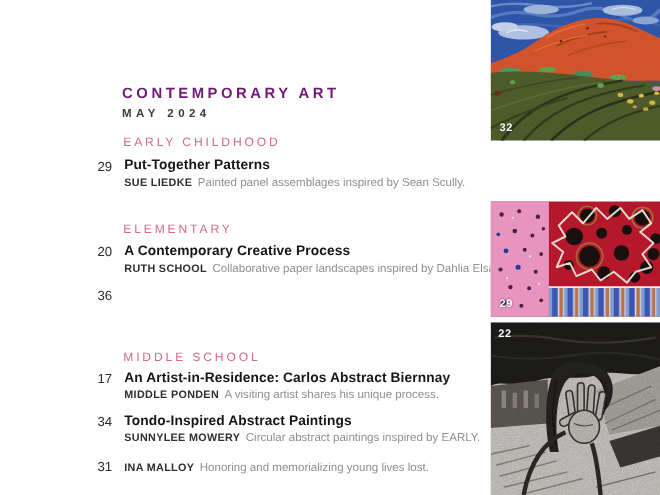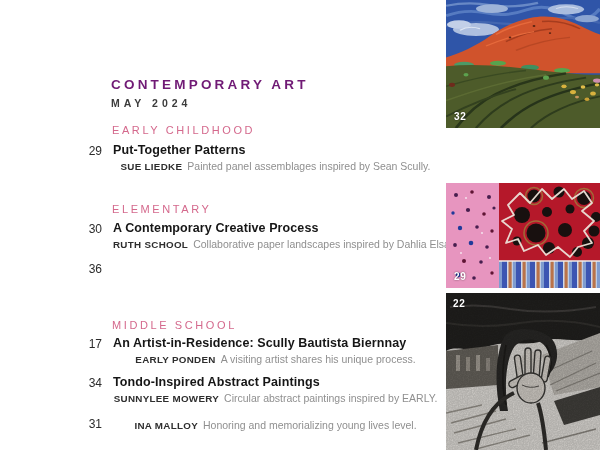--- a/index.html
+++ b/index.html
@@ -23,21 +23,21 @@
     font-size:11px;font-weight:400;letter-spacing:2.6px;color:var(--accent);white-space:nowrap;
   }
   
   .entry{position:absolute;left:0;width:446px;}
   .entry .num{
     position:absolute;left:76px;top:1px;width:26px;text-align:right;
     font-size:12px;color:#2b2b2b;
   }
   .entry .body{margin-left:113px;margin-right:8px;}
   .entry .title{font-size:12.5px;font-weight:700;color:#161616;letter-spacing:0.1px;line-height:14px;}
-  .entry .byline{margin-top:3px;font-size:10.5px;color:#8f8f8f;line-height:12px;white-space:nowrap;text-align:center;}
+  .entry .byline{margin-top:3px;font-size:10.5px;color:#8f8f8f;line-height:12px;white-space:nowrap;}
   .entry .author{font-size:9.8px;font-weight:700;color:#2e2e2e;letter-spacing:0.3px;margin-right:5px;}
   
   .thumbs{position:absolute;left:446px;top:0;width:154px;height:450px;}
   .thumb{position:absolute;left:0;width:154px;overflow:hidden;background:#ddd;}
   .thumb svg{display:block;width:100%;height:100%;}
   .thumb-label{
     position:absolute;color:#ffffff;font-weight:700;font-size:10px;letter-spacing:0.6px;
     text-shadow:0 0 2px rgba(0,0,0,0.55);
   }
   .thumb-label.bl{left:8px;bottom:6px;}
@@ -62,60 +62,60 @@
       <div class="title">Put-Together Patterns</div>
       <div class="byline">
         <span class="author">SUE LIEDKE</span><span class="desc">Painted panel assemblages inspired by Sean Scully.</span>
       </div>
     </div>
   </div>
 
   <div class="section-label" style="top:203px">ELEMENTARY</div>
 
   <div class="entry" style="top:221px">
-    <span class="num">30</span>
+    <span class="num">20</span>
     <div class="body">
       <div class="title">A Contemporary Creative Process</div>
       <div class="byline">
         <span class="author">RUTH SCHOOL</span><span class="desc">Collaborative paper landscapes inspired by Dahlia Elsayed.</span>
       </div>
     </div>
   </div>
 
   <div class="entry" style="top:261px">
     <span class="num">36</span>
   </div>
 
   <div class="section-label" style="top:319px">MIDDLE SCHOOL</div>
 
   <div class="entry" style="top:336px">
     <span class="num">17</span>
     <div class="body">
-      <div class="title">An Artist-in-Residence: Scully Bautista Biernnay</div>
-      <div class="byline">
-        <span class="author">EARLY PONDEN</span><span class="desc">A visiting artist shares his unique process.</span>
+      <div class="title">An Artist-in-Residence: Carlos Abstract Biernnay</div>
+      <div class="byline">
+        <span class="author">MIDDLE PONDEN</span><span class="desc">A visiting artist shares his unique process.</span>
       </div>
     </div>
   </div>
 
   <div class="entry" style="top:375px">
     <span class="num">34</span>
     <div class="body">
       <div class="title">Tondo-Inspired Abstract Paintings</div>
       <div class="byline">
         <span class="author">SUNNYLEE MOWERY</span><span class="desc">Circular abstract paintings inspired by EARLY.</span>
       </div>
     </div>
   </div>
 
   <div class="entry" style="top:416px">
     <span class="num">31</span>
     <div class="body">
       <div class="byline">
-        <span class="author">INA MALLOY</span><span class="desc">Honoring and memorializing young lives level.</span>
+        <span class="author">INA MALLOY</span><span class="desc">Honoring and memorializing young lives lost.</span>
       </div>
     </div>
   </div>
 
   <div class="thumbs">
 
     <div class="thumb" id="thumb-1">
       <svg viewBox="0 0 154 178" preserveAspectRatio="none">
         <rect width="154" height="112" fill="#2f55a8"></rect>
         <path d="M0,22 Q20,12 40,18 T80,14 T120,20 T154,12" stroke="#5d82c6" stroke-width="4" fill="none" opacity="0.85"></path>

